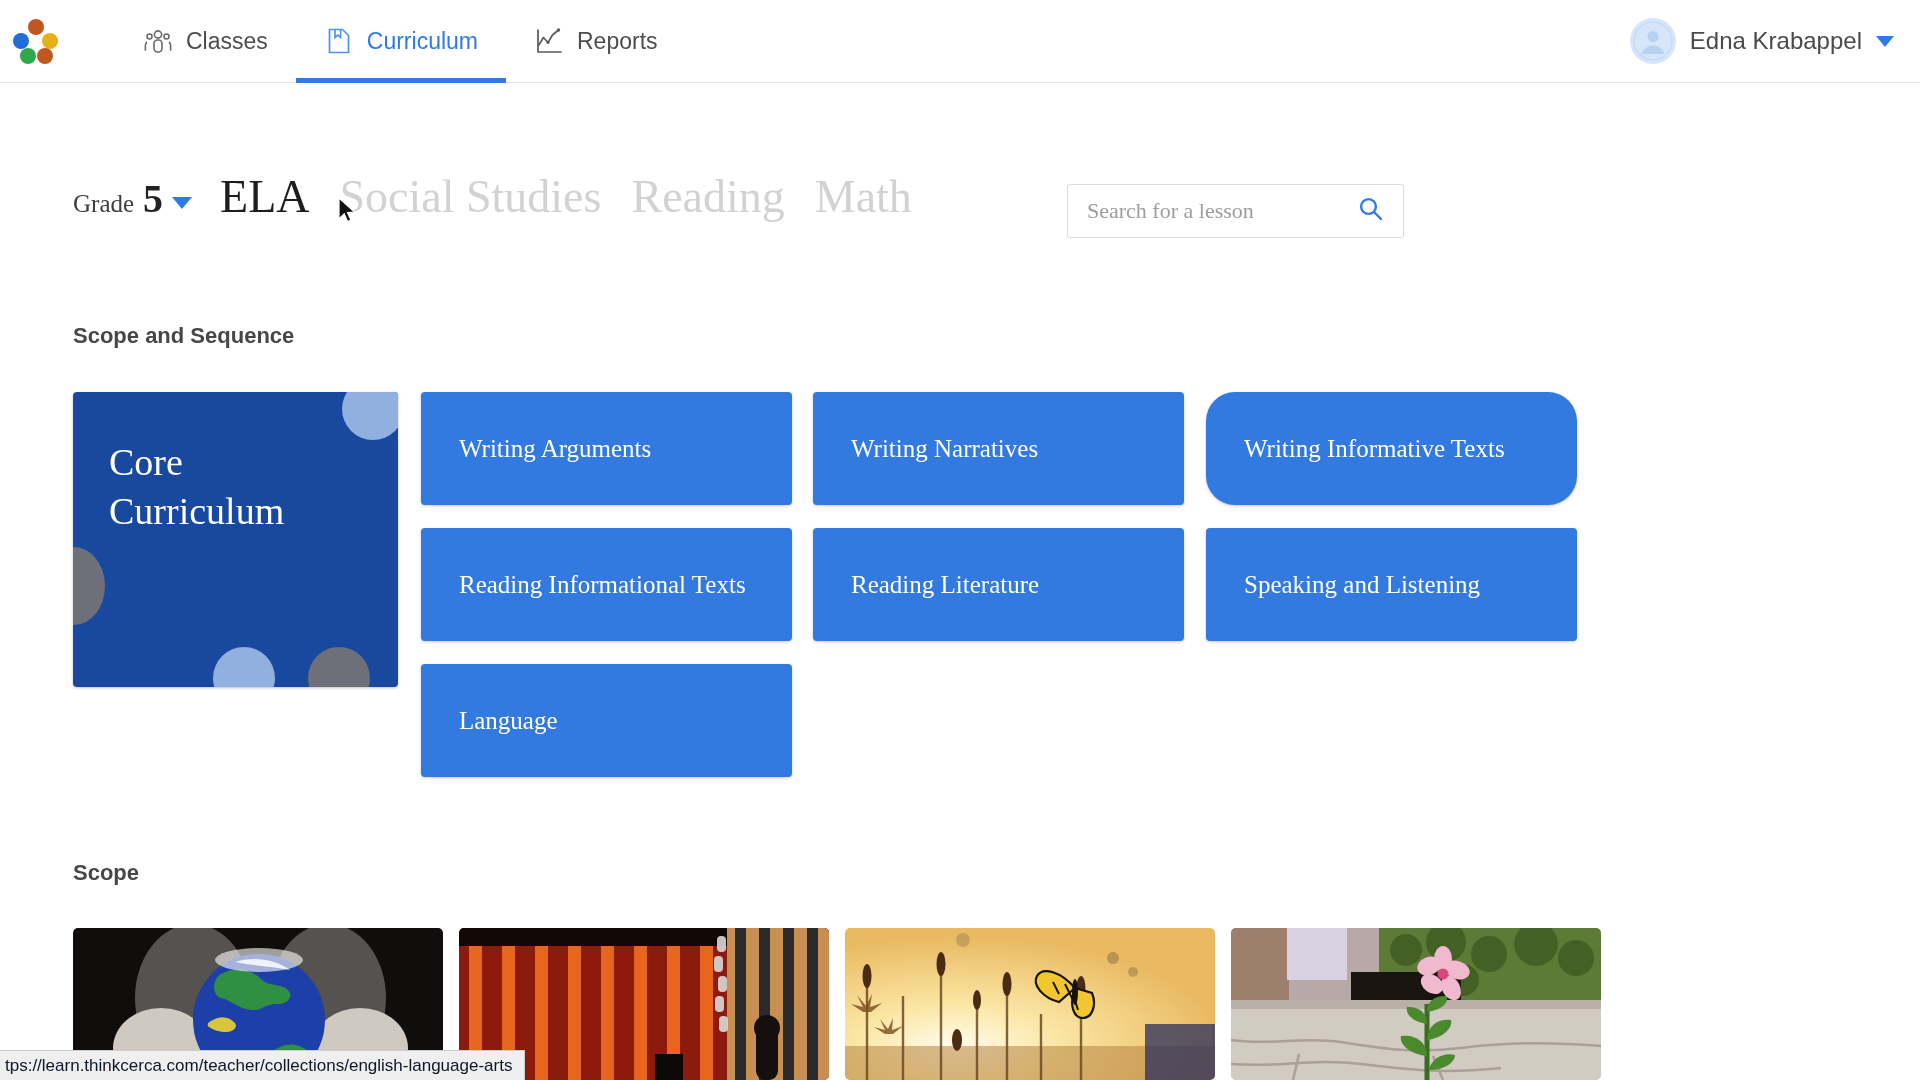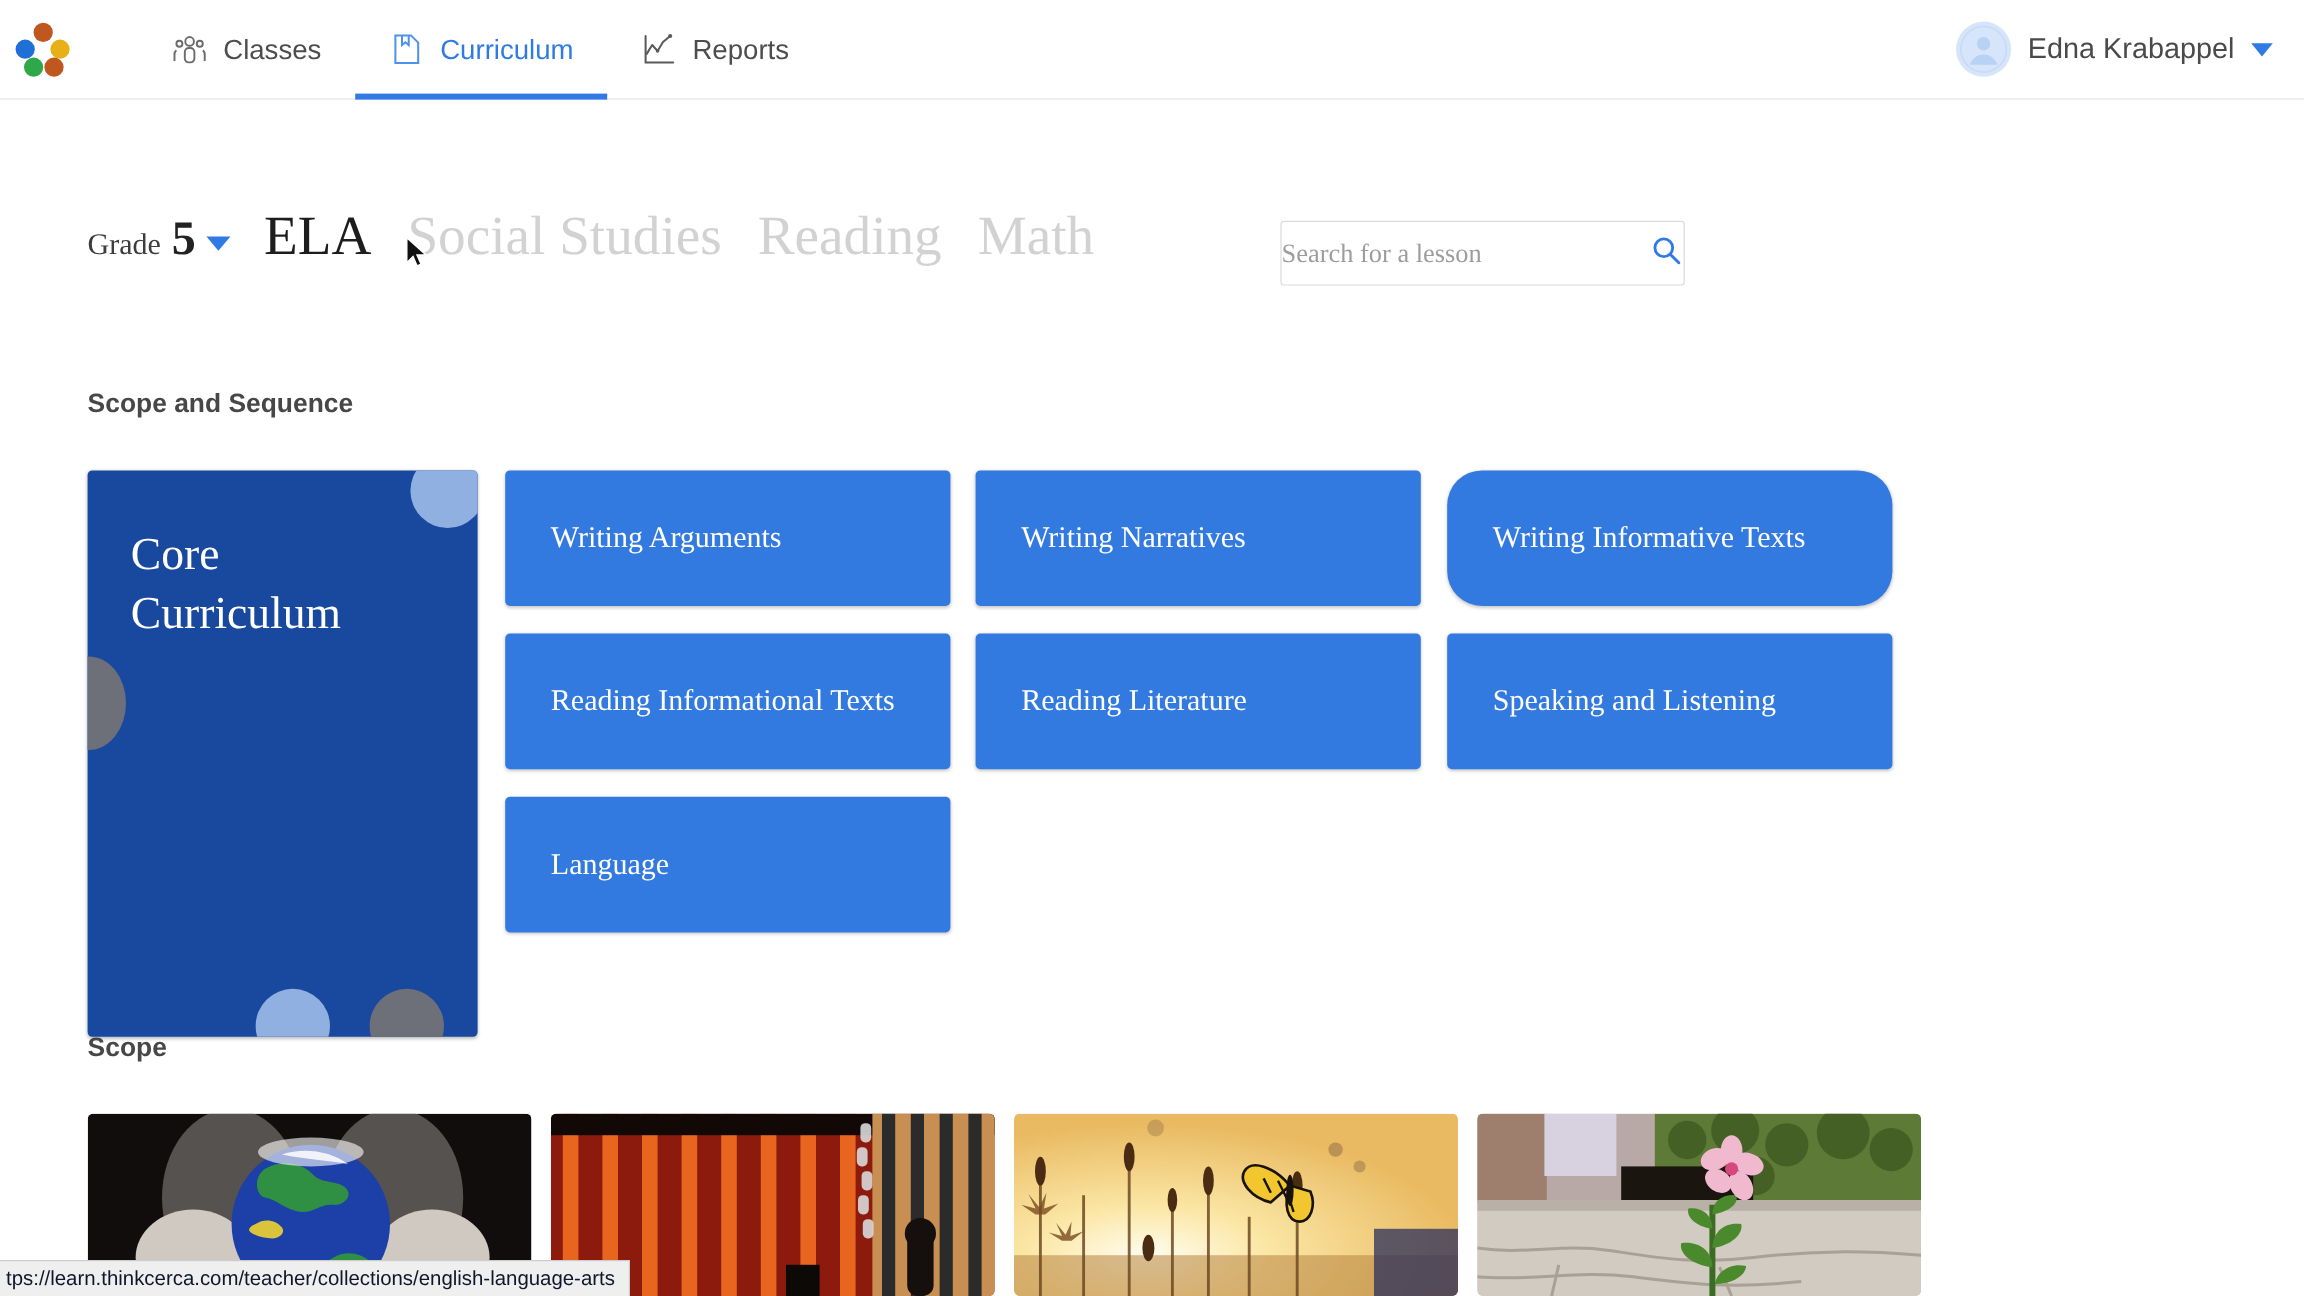--- a/index.html
+++ b/index.html
@@ -104,42 +104,42 @@
   .cursor-arrow { position: absolute; left: 338px; top: 197px; width: 22px; height: 30px; }
 
   
   .searchbox {
     position: absolute; right: 516px; top: 184px;
     width: 337px; height: 54px;
     border: 1px solid #dadada;
     border-radius: 3px;
     background: #fff;
     display: flex; align-items: center;
-    padding: 0 0;
+    padding: 0 19px;
   }
   .searchbox input {
     flex: 1; border: none; outline: none;
     font-family: "Liberation Serif", serif;
     font-size: 22px; color: #444;
     background: transparent;
   }
   .searchbox input::placeholder { color: #9d9d9d; }
 
   
   .section-title {
     position: absolute; left: 73px;
     font-size: 22px; font-weight: bold; color: #474747;
   }
   #scope-title { top: 323px; }
   #themes-title { top: 860px; }
 
   
   .core-card {
     position: absolute; left: 73px; top: 392px;
-    width: 325px; height: 472px;
+    width: 325px; height: 295px;
     background: #19489f;
     border-radius: 4px;
     overflow: hidden;
     cursor: pointer;
     box-shadow: 0 1px 3px rgba(0,0,0,.25);
   }
   .core-card .title {
     position: absolute; left: 36px; top: 46px;
     font-family: "Liberation Serif", serif;
     font-size: 38px; line-height: 1.28;

